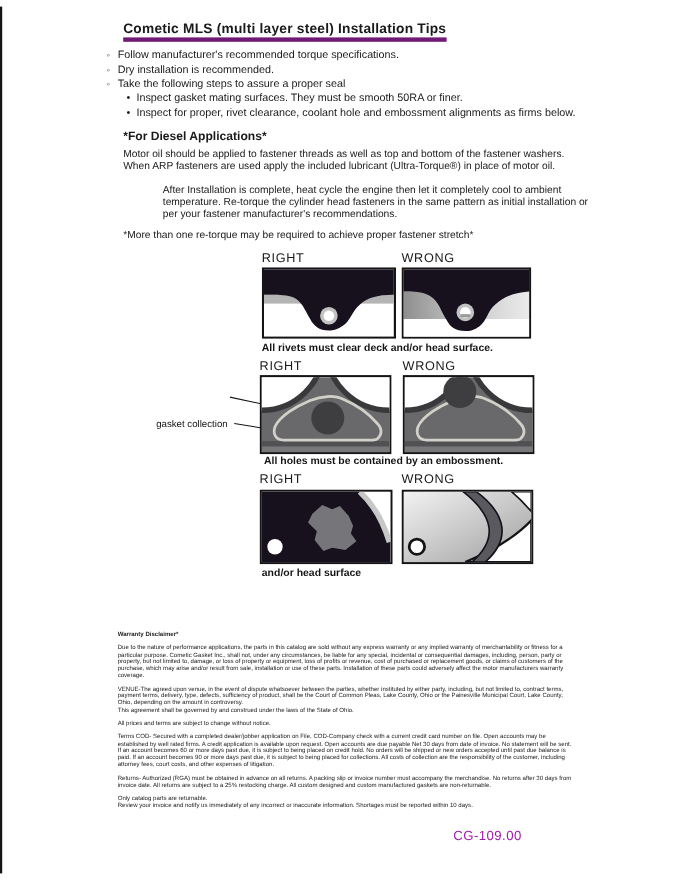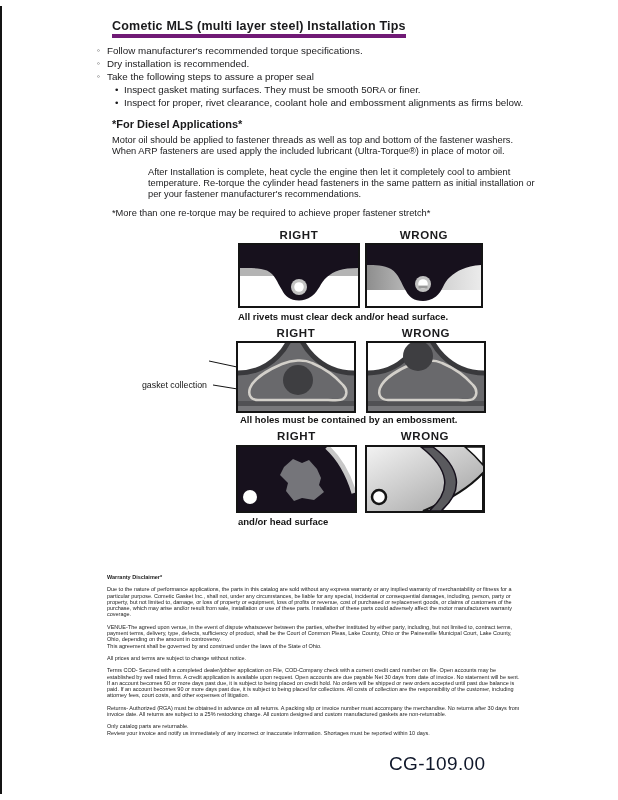--- a/index.html
+++ b/index.html
@@ -20,33 +20,33 @@
   .b-row .marker.open { font-size:8px; line-height:13px; }
   .b-sub { padding-left:18px; }
   .b-sub .marker { width:9px; }
 
   .diesel-heading { position:absolute; left:112px; top:118px; font-size:11px; font-weight:bold; }
   .para { position:absolute; left:112px; width:402px; font-size:9.3px; line-height:10.8px; }
   .para1 { top:135px; }
   .para2 { top:167px;margin-left:36px; }
   .para3 { top:208px; }
 
-  .rw-label { position:absolute; font-size:11.5px; font-weight:700; letter-spacing:0.6px; text-align:center; color:#1a1a1c; }
+  .rw-label { position:absolute; font-size:11.5px; font-weight:400; letter-spacing:0.6px; text-align:left; color:#1a1a1c; }
   .diag-box { position:absolute; }
   .caption { position:absolute; font-size:9.5px; font-weight:bold; line-height:10.5px; color:#141414; }
 
   .callout { position:absolute; font-size:8.8px; line-height:9.6px; text-align:right; color:#141414; }
   .leader-svg { position:absolute; left:205px; top:355px; }
 
   .fine-print { position:absolute; left:107px; top:574px; width:416px; font-size:5.5px; line-height:6.3px; color:#222; }
   .fine-print p { margin:0 0 6px 0; }
   .fine-print p.tight { margin:0; }
   .fp-title { font-weight:bold; margin:0 0 6px 0; }
 
-  .page-code { position:absolute; left:389px; top:753px; font-size:19px; letter-spacing:0.4px; color:#0f172a; }
+  .page-code { position:absolute; left:412px; top:753px; font-size:12px; letter-spacing:0.4px; color:#a21caf; }
 </style>
 </head>
 <body>
 
 <div class="page">
   <div class="edge-line"></div>
 
   <div class="title">Cometic MLS (multi layer steel) Installation Tips</div>
 
   <div class="bullets">

